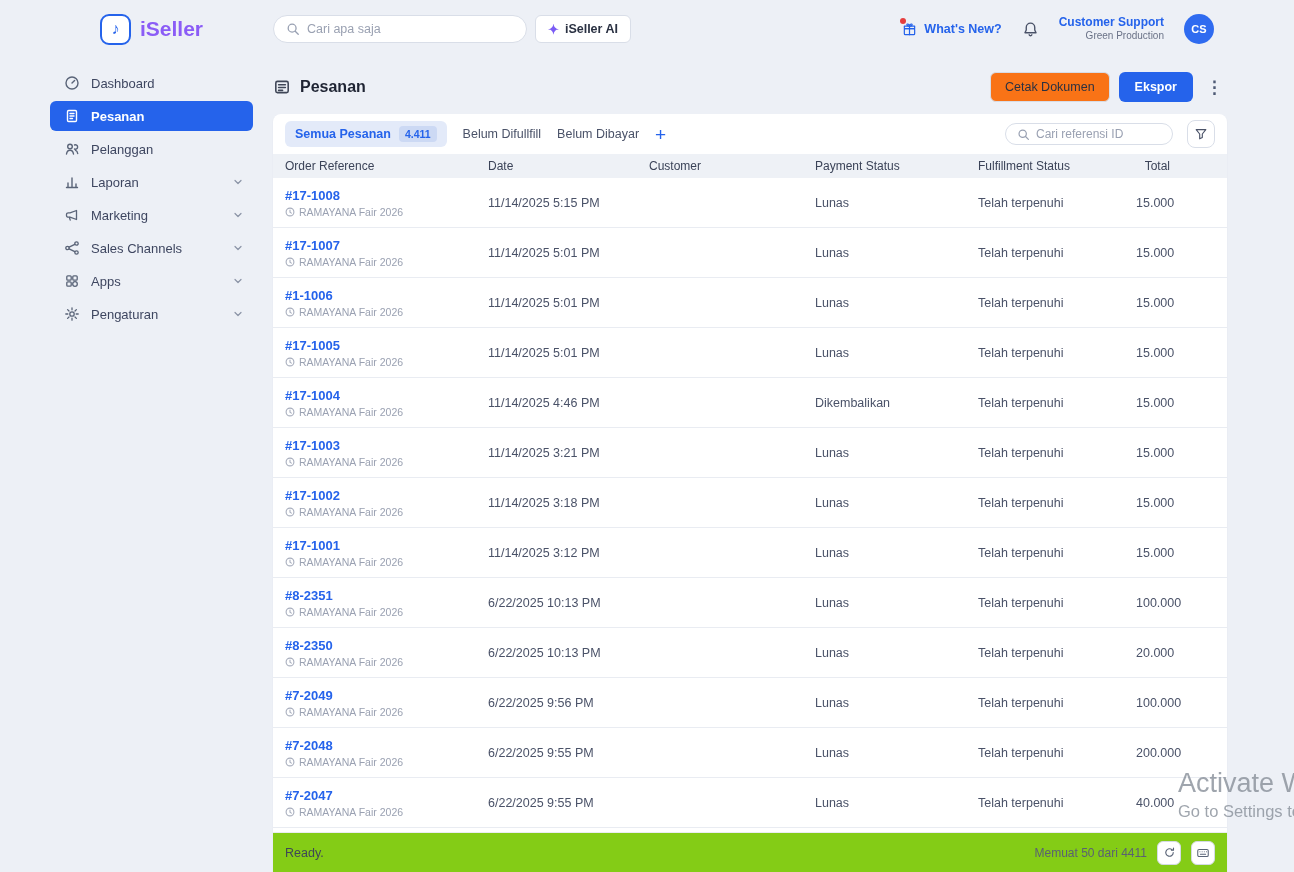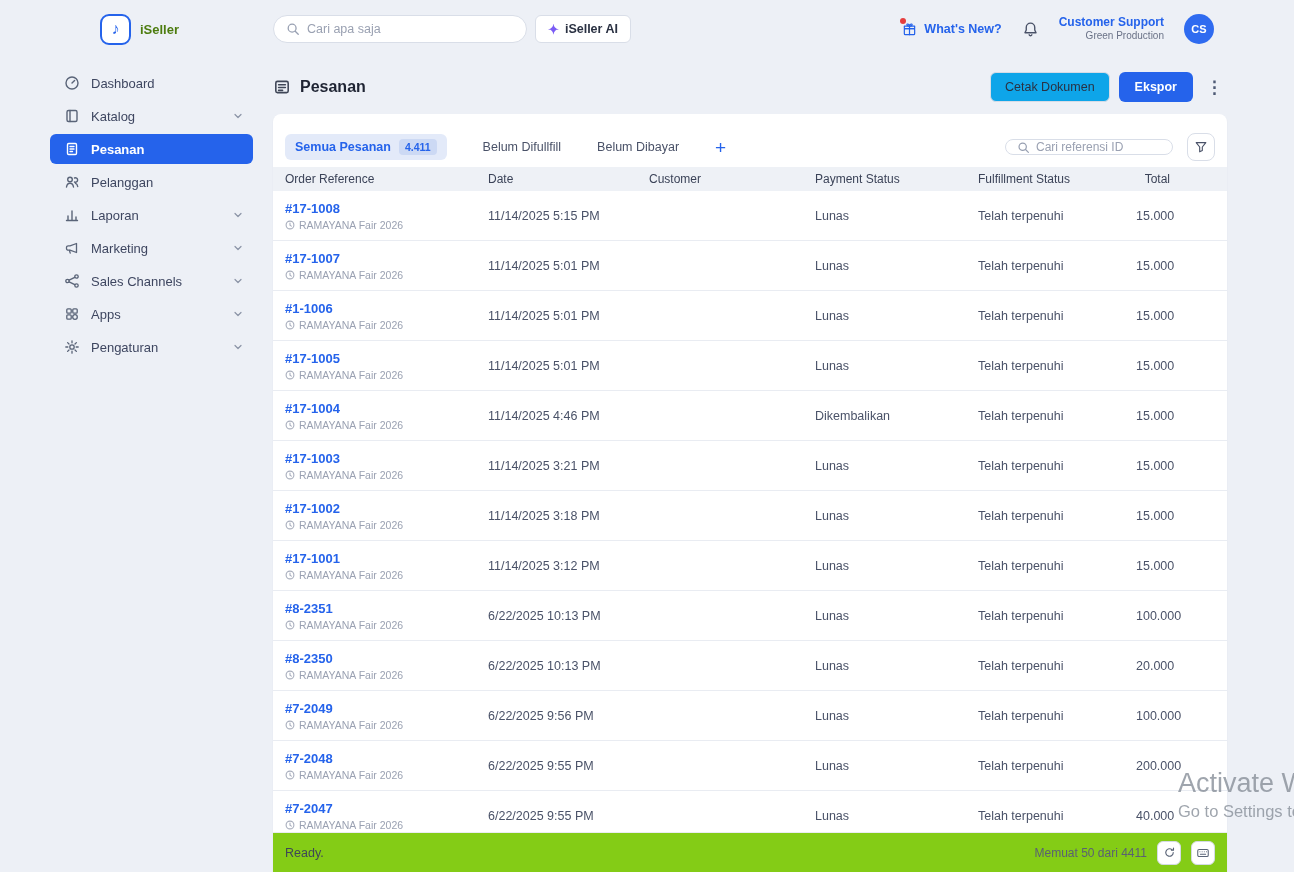--- a/index.html
+++ b/index.html
@@ -14,21 +14,21 @@
   svg { display:block; }
 
   
   .topbar { height:58px; display:flex; align-items:center; }
   .brand { width:273px; padding-left:100px; display:flex; align-items:center; gap:9px; }
   .logo-box {
     width:31px; height:31px; border:2.5px solid #2563eb; border-radius:9px;
     background:#fff; display:flex; align-items:center; justify-content:center;
     color:#2563eb; font-size:16px; font-weight:700;
   }
-  .brand-name { font-size:13px; font-weight:700; color:#4d7c0f; }
+  .brand-name { font-size:21px; font-weight:700; color:#8b5cf6; }
   .top-search {
     width:254px; height:28px; background:#fff; border:1px solid #d9dee8; border-radius:14px;
     display:flex; align-items:center; gap:7px; padding:0 12px; color:#98a0b2;
   }
   .top-search input {
     border:none; outline:none; background:transparent; font-family:inherit;
     font-size:12.5px; color:#3f4657; width:100%;
   }
   .top-search input::placeholder { color:#9aa1b2; }
   .ai-btn {
@@ -61,44 +61,44 @@
   .side-item.active .sicon { color:#fff; }
 
   
   .main { position:absolute; left:273px; top:58px; width:954px; height:814px; display:flex; flex-direction:column; }
   .page-header { display:flex; align-items:center; margin:13px 0 11px; height:32px; }
   .ph-left { display:flex; align-items:center; gap:9px; }
   .ph-icon { color:#3f4657; }
   .page-title { font-size:16px; font-weight:700; color:#1f2433; }
   .ph-actions { margin-left:auto; display:flex; align-items:center; gap:9px; }
   .btn-outline {
-    height:30px; background:#0ea5e9; border:1px solid #d7dce6; border-radius:6px;
+    height:30px; background:#f97316; border:1px solid #d7dce6; border-radius:6px;
     padding:0 14px; font-size:12.5px; color:#2a3142; font-family:inherit; cursor:pointer;
   }
   .btn-primary {
     height:30px; background:#2563eb; border:none; border-radius:6px;
     padding:0 16px; font-size:12.5px; color:#fff; font-weight:700; font-family:inherit; cursor:pointer;
   }
   .kebab { color:#4e5a75; font-size:17px; font-weight:700; padding:0 4px; cursor:pointer; line-height:1; }
 
   
   .card { background:#fff; border-radius:8px 8px 0 0; flex:1; display:flex; flex-direction:column; overflow:hidden;
           box-shadow:0 1px 2px rgba(30,40,70,0.05); }
-  .card-top { height:40px; display:flex; align-items:center; gap:36px; padding:0 12px; flex:0 0 auto;margin-top:13px; }
+  .card-top { height:40px; display:flex; align-items:center; gap:16px; padding:0 12px; flex:0 0 auto; }
   .tab-pill {
     display:flex; align-items:center; gap:8px; background:#e3eaf9; border-radius:6px;
     padding:5px 10px; cursor:pointer;
   }
   .tab-pill .tab-label { color:#2563eb; font-size:12.5px; font-weight:700; }
   .tab-badge { background:#ccd9f4; border-radius:4px; padding:2px 6px; font-size:10.5px; color:#2563eb; font-weight:700; }
   .tab-plain { color:#4a5268; font-size:12.5px; cursor:pointer; }
   .tab-add { color:#2563eb; font-size:19px; font-weight:400; cursor:pointer; line-height:1; }
   .ct-right { margin-left:auto; display:flex; align-items:center; gap:14px; }
   .ref-search {
-    width:168px; height:16px; border:1px solid #d9dee8; border-radius:14px; background:#fff;
+    width:168px; height:22px; border:1px solid #d9dee8; border-radius:14px; background:#fff;
     display:flex; align-items:center; gap:6px; padding:0 11px; color:#98a0b2;
   }
   .ref-search input { border:none; outline:none; background:transparent; font-family:inherit; font-size:12px; color:#3f4657; width:100%; }
   .ref-search input::placeholder { color:#9aa1b2; }
   .filter-btn {
     width:28px; height:28px; border:1px solid #d9dee8; border-radius:8px; background:#fff;
     display:flex; align-items:center; justify-content:center; color:#4a5268; cursor:pointer;
   }
 
   
@@ -183,34 +183,20 @@
 
 <div class="sidebar">
   <div class="side-item">
     <span class="sicon">
         <svg width="16" height="16" viewBox="0 0 16 16" fill="none" stroke="currentColor" stroke-width="1.4" stroke-linecap="round">
           <circle cx="8" cy="8" r="6"></circle>
           <path d="M8 8l2.6-2.6"></path>
         </svg>
       </span>
     <span class="slabel">Dashboard</span>
-  </div>
-  <div class="side-item">
-    <span class="sicon">
-        <svg width="16" height="16" viewBox="0 0 16 16" fill="none" stroke="currentColor" stroke-width="1.4" stroke-linecap="round">
-          <rect x="3" y="2.5" width="10" height="11" rx="1.5"></rect>
-          <path d="M6 2.5v11"></path>
-        </svg>
-      </span>
-    <span class="slabel">Katalog</span>
-    <span class="chev">
-        <svg width="12" height="12" viewBox="0 0 16 16" fill="none" stroke="currentColor" stroke-width="1.6" stroke-linecap="round" stroke-linejoin="round">
-          <path d="M4 6l4 4 4-4"></path>
-        </svg>
-      </span>
   </div>
   <div class="side-item active">
     <span class="sicon">
         <svg width="16" height="16" viewBox="0 0 16 16" fill="none" stroke="currentColor" stroke-width="1.4" stroke-linecap="round">
           <rect x="3.5" y="2.5" width="9" height="11" rx="1.2"></rect>
           <path d="M6 5.5h4M6 8h4M6 10.5h2.5"></path>
         </svg>
       </span>
     <span class="slabel">Pesanan</span>
   </div>

